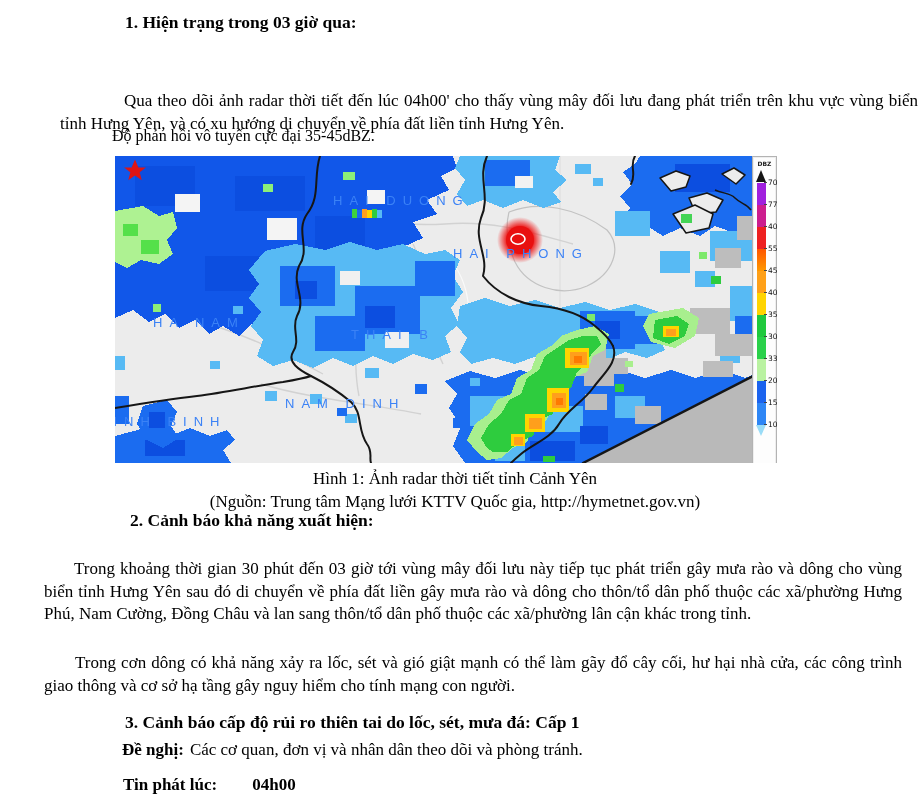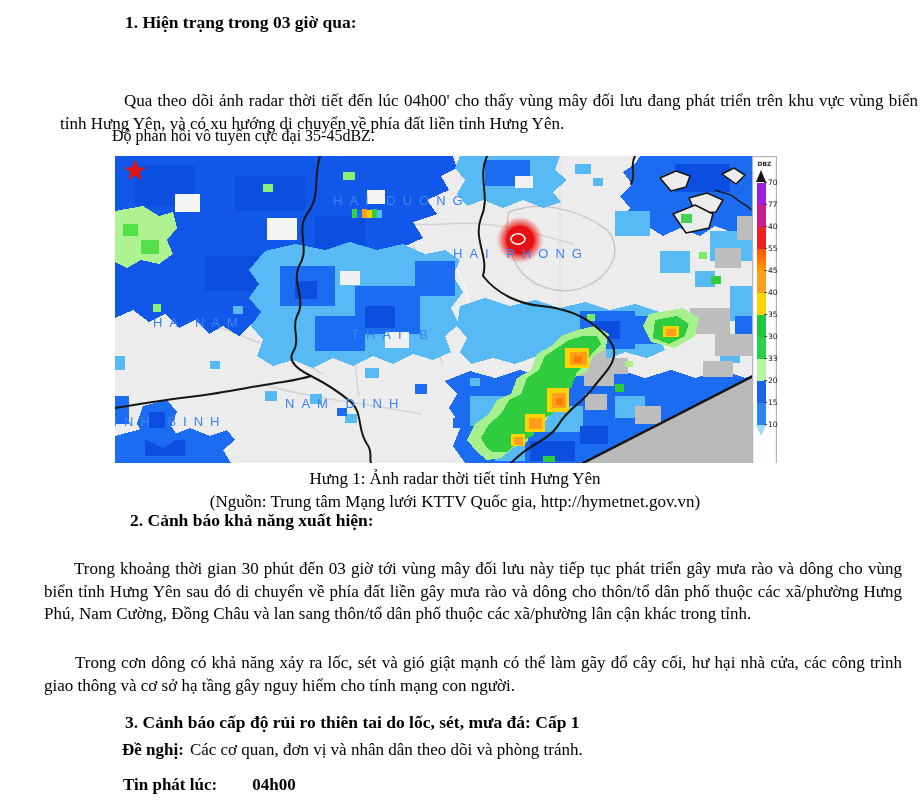--- a/index.html
+++ b/index.html
@@ -304,21 +304,21 @@
     <span class="cb-tick" style="top:132px">40</span>
     <span class="cb-tick" style="top:154px">35</span>
     <span class="cb-tick" style="top:176px">30</span>
     <span class="cb-tick" style="top:198px">33</span>
     <span class="cb-tick" style="top:220px">20</span>
     <span class="cb-tick" style="top:242px">15</span>
     <span class="cb-tick" style="top:264px">10</span>
   </div>
 </div>
 
-<div class="abs caption" style="top:469px;">Hưng 1: Ảnh radar thời tiết tỉnh Hưng Yên</div>
+<div class="abs caption" style="top:469px;">Hình 1: Ảnh radar thời tiết tỉnh Cảnh Yên</div>
 <div class="abs caption" style="top:492px;">(Nguồn: Trung tâm Mạng lưới KTTV Quốc gia, http://hymetnet.gov.vn)</div>
 
 <div class="abs h" style="left:130px; top:510px;">2. Cảnh báo khả năng xuất hiện:</div>
 
 <p class="abs para body-col" style="top:558px; text-indent:30px; line-height:22.5px; margin:0;">Trong khoảng thời gian 30 phút đến 03 giờ tới vùng mây đối lưu này tiếp tục phát triển gây mưa rào và dông cho vùng biển tỉnh Hưng Yên sau đó di chuyển về phía đất liền gây mưa rào và dông cho thôn/tổ dân phố thuộc các xã/phường Hưng Phú, Nam Cường, Đồng Châu và lan sang thôn/tổ dân phố thuộc các xã/phường lân cận khác trong tỉnh.</p>
 
 <p class="abs para body-col" style="top:652px; text-indent:31px; line-height:22.5px; margin:0;">Trong cơn dông có khả năng xảy ra lốc, sét và gió giật mạnh có thể làm gãy đổ cây cối, hư hại nhà cửa, các công trình giao thông và cơ sở hạ tầng gây nguy hiểm cho tính mạng con người.</p>
 
 <div class="abs h" style="left:125px; top:712px;">3. Cảnh báo cấp độ rủi ro thiên tai do lốc, sét, mưa đá: Cấp 1</div>
 

